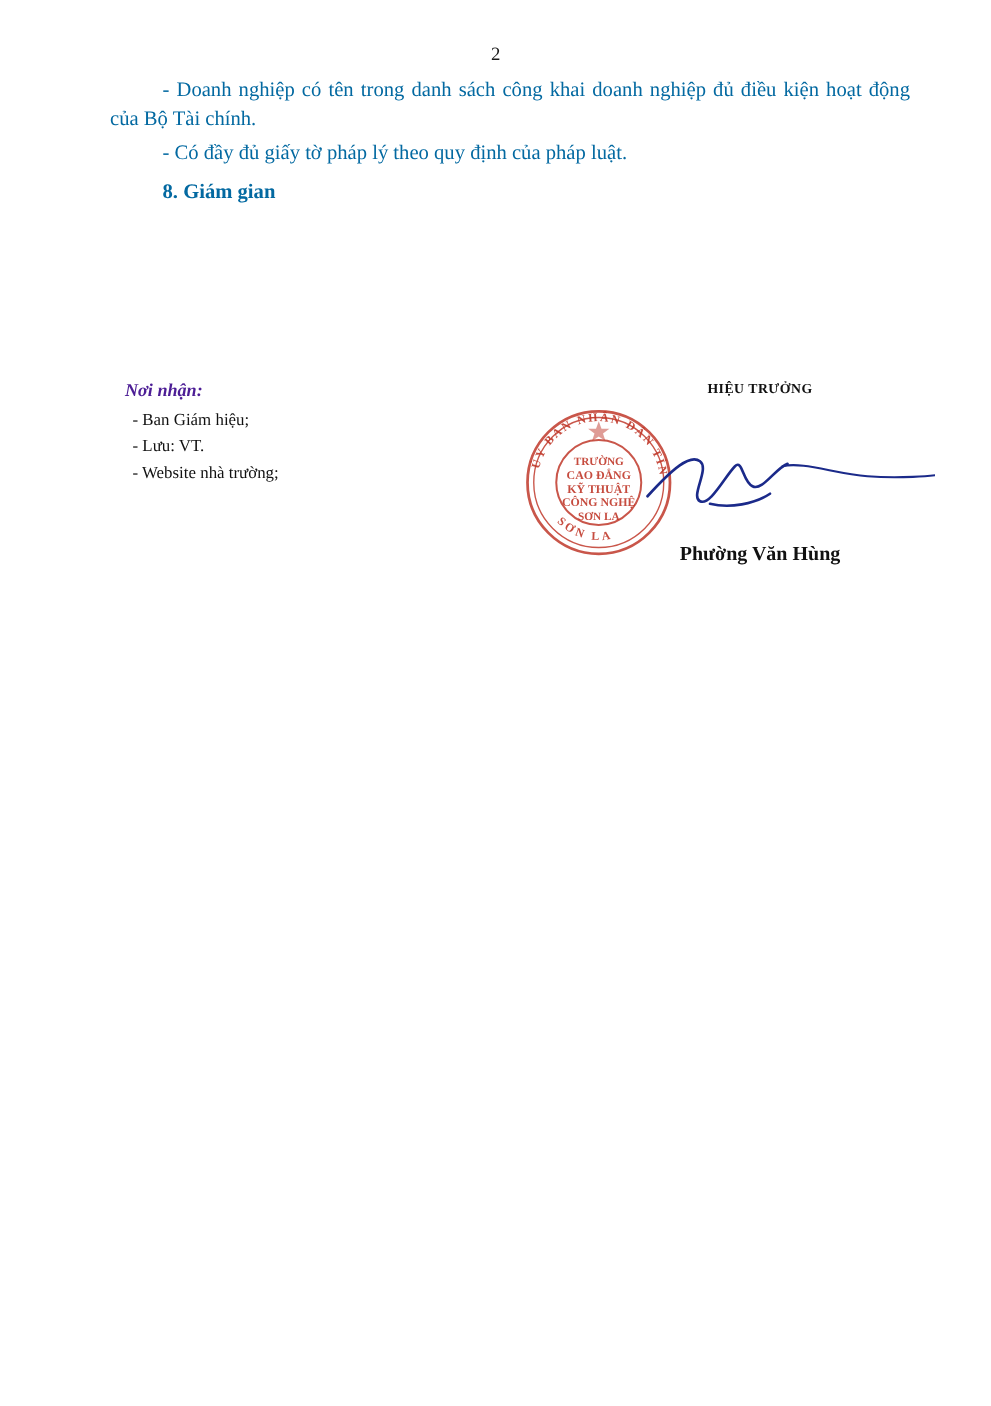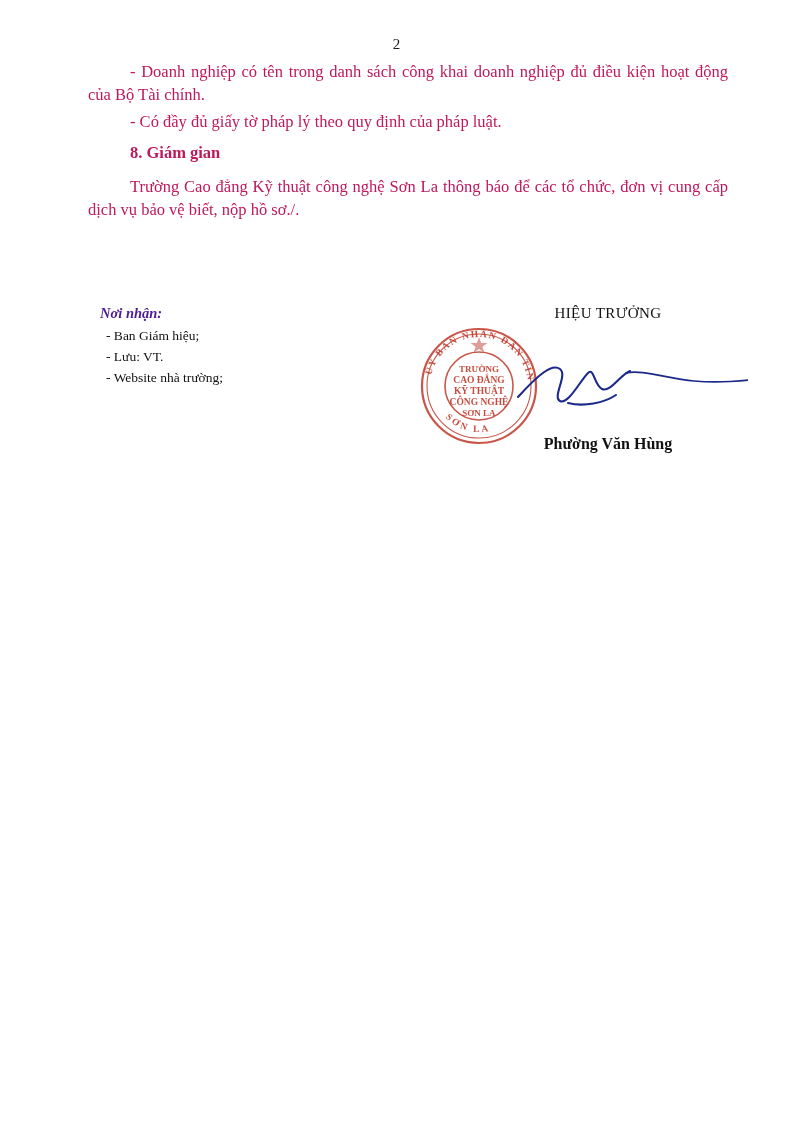--- a/index.html
+++ b/index.html
@@ -31,21 +31,21 @@
   .content {
     position: absolute;
     left: 88px;
     top: 60px;
     width: 640px;
   }
   p {
     margin: 0 0 3px 0;
     font-size: 16.5px;
     line-height: 1.42;
-    color: #be185d;
+    color: #0369a1;
     text-align: justify;
     text-justify: inter-word;
   }
   p.indent {
     text-indent: 42px;
   }
   .bold {
     font-weight: bold;
   }
   .italic {
@@ -89,22 +89,22 @@
     padding-left: 6px;
   }
   .signer {
     position: absolute;
     left: 380px;
     top: 0;
     width: 280px;
     text-align: center;
   }
   .signer .role {
-    font-weight: normal;
-    font-size: 15px;
+    font-weight: bold;
+    font-size: 11px;
     letter-spacing: 0.4px;
     color: #111;
   }
   .signer .name {
     position: absolute;
     left: 0;
     top: 130px;
     width: 280px;
     text-align: center;
     font-weight: bold;
@@ -140,21 +140,20 @@
     <p class="indent">- Doanh nghiệp có tên trong danh sách công khai doanh nghiệp đủ điều kiện hoạt động của Bộ Tài chính.</p>
 
     <p class="indent">- Có đầy đủ giấy tờ pháp lý theo quy định của pháp luật.</p>
 
     <p class="indent sect-head"><span class="bold">8.</span><span class="bold">&nbsp;</span><span class="bold">Giám gian</span></p>
 
 
 
     <div class="spacer-sm"></div>
 
-    <p class="indent">Trường Cao đẳng Kỹ thuật công nghệ Sơn La thông báo để các tổ chức, đơn vị cung cấp dịch vụ bảo vệ biết, nộp hồ sơ./.</p>
 
   </div>
 
   <div class="sign-area">
 
     <div class="recipients">
       <div class="title">Nơi nhận:</div>
       <ul>
         <li>- Ban Giám hiệu;</li>
         <li>- Lưu: VT.</li>

